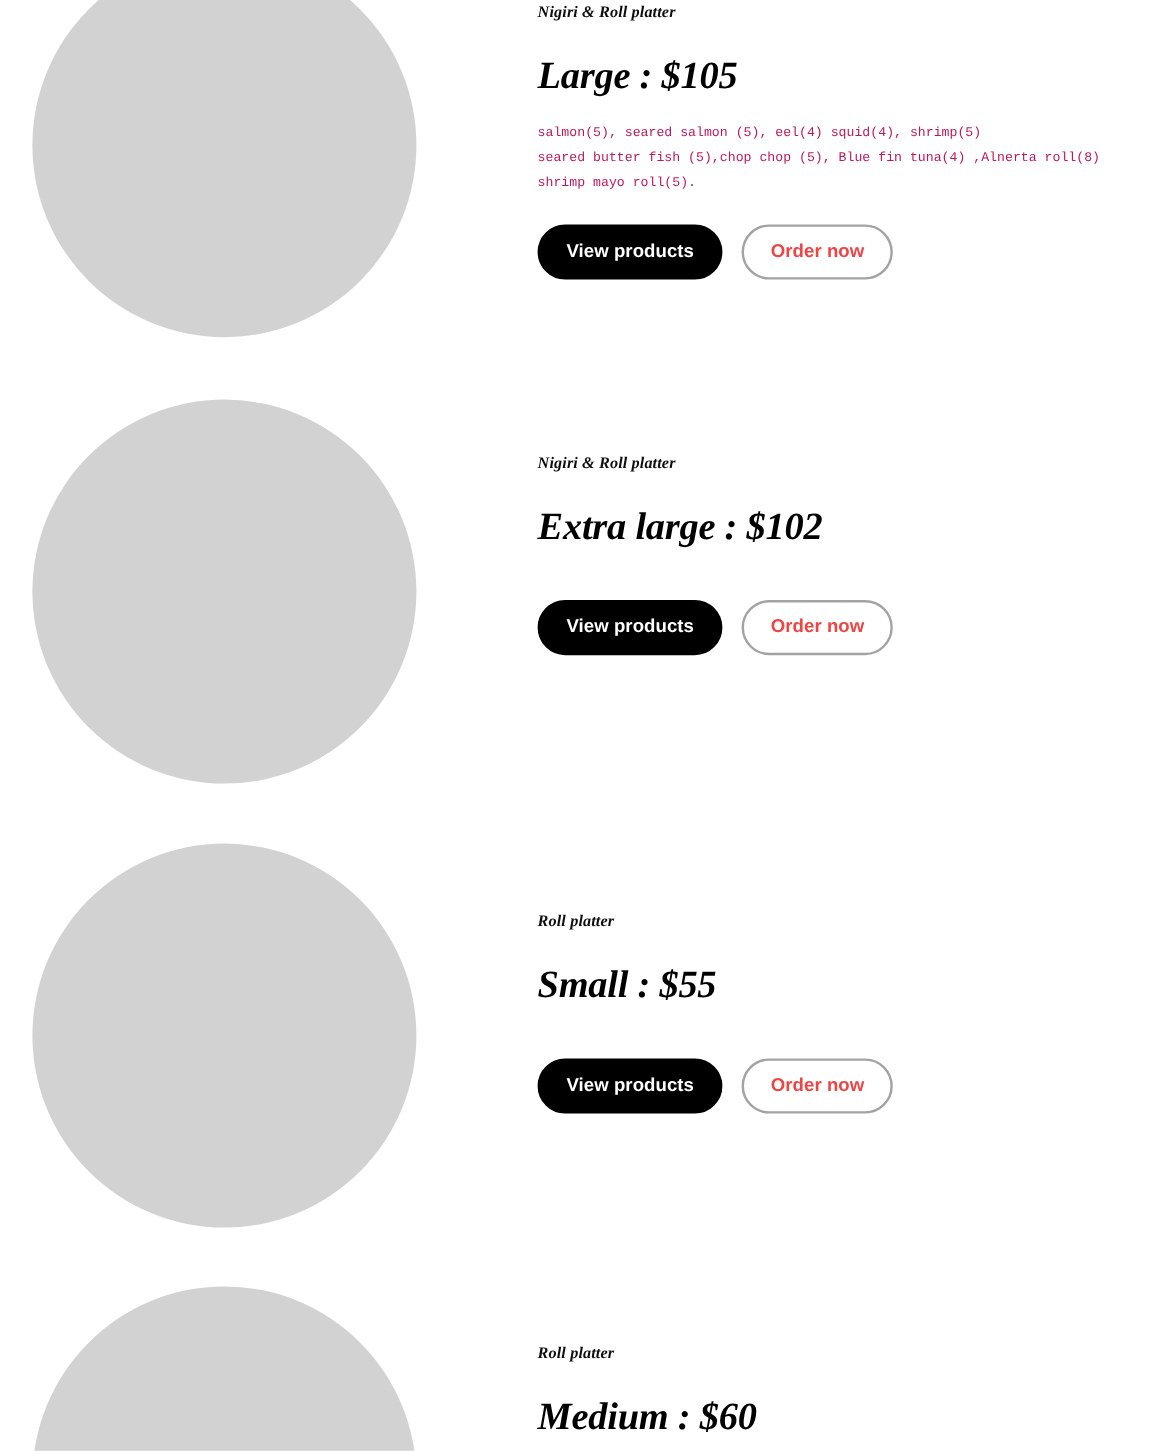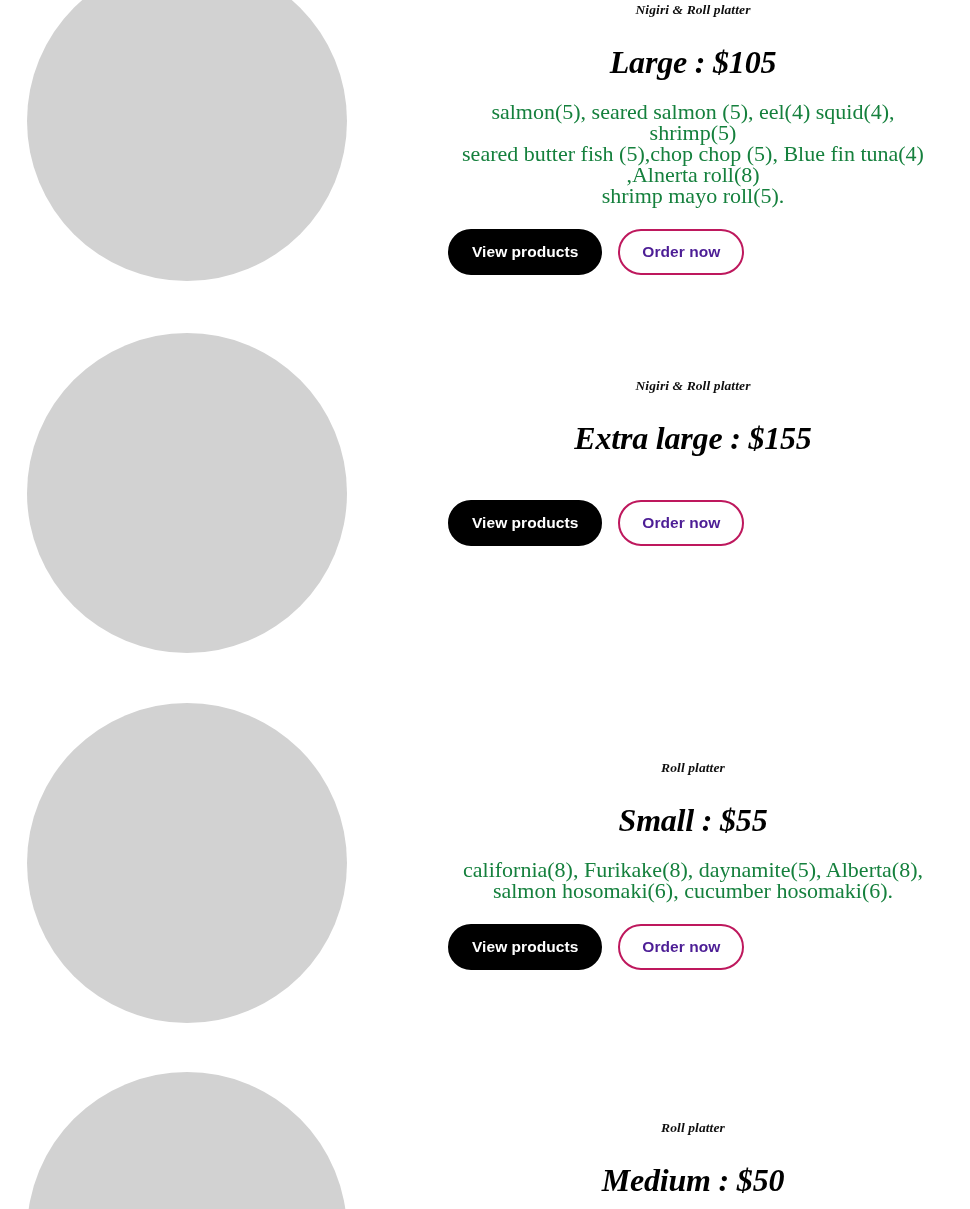--- a/index.html
+++ b/index.html
@@ -14,21 +14,20 @@
     font-family: "Liberation Serif", "DejaVu Serif", serif;
     color: #101010;
     position: relative;
   }
 
   .page {
     position: relative;
     width: 970px;
     height: 1209px;
     overflow: hidden;
-    text-align: center;
   }
 
   
   .product-row {
     position: absolute;
     left: 0;
     width: 970px;
   }
 
   .media-col {
@@ -68,26 +67,26 @@
     font-weight: 700;
     font-size: 32px;
     line-height: 40px;
     letter-spacing: -0.2px;
     color: #000000;
     margin: 0;
     white-space: nowrap;
   }
 
   .description {
-    font-family: Liberation Serif, serif;
+    font-family: Liberation Mono, monospace;
     font-style: normal;
     font-weight: 400;
-    font-size: 22px;
+    font-size: 11px;
     line-height: 21px;
-    color: #15803d;
+    color: #be185d;
     margin: 0;
     white-space: pre-line;
   }
 
   .actions {
     display: flex;
     flex-direction: row;
     align-items: center;
     gap: 16px;
   }
@@ -111,22 +110,22 @@
 
   .btn-primary {
     background: #000000;
     color: #ffffff;
     border: 2px solid #000000;
     min-width: 146px;
   }
 
   .btn-secondary {
     background: #ffffff;
-    color: #4c1d95;
-    border: 2px solid #be185d;
+    color: #ef4444;
+    border: 2px solid #a3a3a3;
     min-width: 124px;
   }
 
   
   #row-0 { top: -39px; }
   #row-0 .media-col { top: 0px; }
   #row-0 .info-col  { top: 41px; }
 
   #row-1 { top: 333px; }
   #row-1 .media-col { top: 0px; }
@@ -169,55 +168,53 @@
     </div>
   </div>
 
   <div class="product-row" id="row-1">
     <div class="media-col">
       <div class="circle-image"></div>
     </div>
     <div class="info-col">
       <p class="eyebrow">Nigiri &amp; Roll platter</p>
       <div class="sp-eyebrow-title"></div>
-      <h2 class="title">Extra large : $155</h2>
+      <h2 class="title">Extra large : $102</h2>
       <div class="sp-title-desc"></div>
       <div class="sp-desc-actions"></div>
       <div class="actions">
         <a class="btn btn-primary">View products</a>
         <a class="btn btn-secondary">Order now</a>
       </div>
     </div>
   </div>
 
   <div class="product-row" id="row-2">
     <div class="media-col">
       <div class="circle-image"></div>
     </div>
     <div class="info-col">
       <p class="eyebrow">Roll platter</p>
       <div class="sp-eyebrow-title"></div>
       <h2 class="title">Small : $55</h2>
       <div class="sp-title-desc"></div>
-      <p class="description">california(8), Furikake(8), daynamite(5), Alberta(8),
-salmon hosomaki(6), cucumber hosomaki(6).</p>
       <div class="sp-desc-actions"></div>
       <div class="actions">
         <a class="btn btn-primary">View products</a>
         <a class="btn btn-secondary">Order now</a>
       </div>
     </div>
   </div>
 
   <div class="product-row" id="row-3">
     <div class="media-col">
       <div class="circle-image"></div>
     </div>
     <div class="info-col">
       <p class="eyebrow">Roll platter</p>
       <div class="sp-eyebrow-title"></div>
-      <h2 class="title">Medium : $50</h2>
+      <h2 class="title">Medium : $60</h2>
       <div class="sp-title-desc"></div>
 
     </div>
   </div>
 
 </div>
 
 </body></html>

